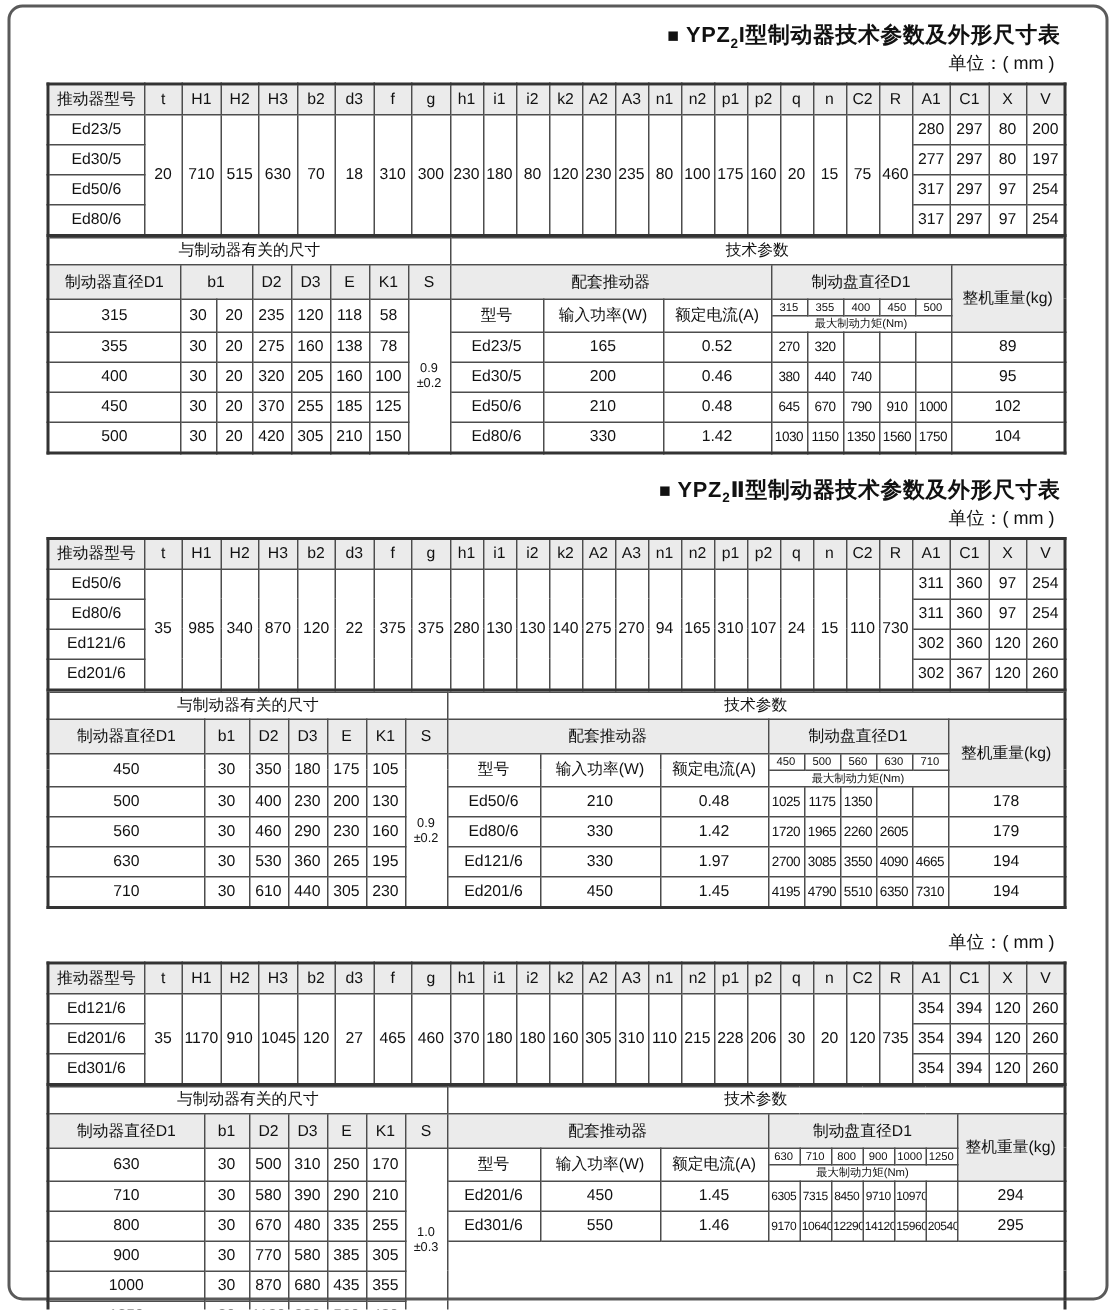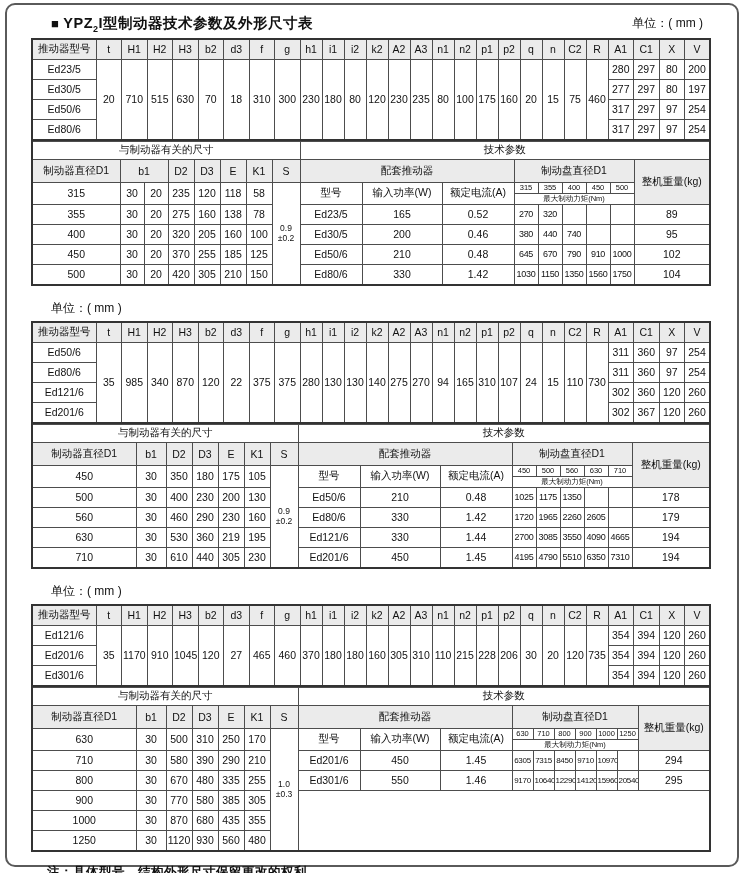--- a/index.html
+++ b/index.html
@@ -9,22 +9,23 @@
     position:relative; overflow:hidden;
   }
   .frame {
     position:absolute; inset:3px 5px 6px 5px;
     border:2px solid #5a5a5a; border-radius:10px;
     pointer-events:none;
   }
   .content { position:absolute; left:31px; top:12px; width:678px; }
   section { margin-bottom:12px; }
   .sec-head {
-    display:flex; justify-content:space-between; align-items:center;
+    display:flex; justify-content:space-between; align-items:flex-end;
     padding:2px 2px 4px 20px;
+    flex-direction:column;
   }
   .sec-title { font-weight:bold; font-size:14.5px; letter-spacing:0.5px; }
   .sec-title sub { font-size:9px; }
   .bullet { margin-right:4px; font-size:13px; }
   .unit { font-size:12px; padding-right:4px; }
   table { border-collapse:collapse; table-layout:fixed; width:678px; }
   td,th {
     border:1px solid #4d4d4d; text-align:center; vertical-align:middle;
     font-size:10.5px; font-weight:normal; padding:0 1px; height:19px;
     overflow:hidden; white-space:nowrap;
@@ -299,20 +300,23 @@
             <td class="tq">1560</td>
             <td class="tq">1750</td>
             <td>104</td>
           </tr>
         </tbody>
       </table>
   </section>
 
   <section>
     <div class="sec-head">
+      <div class="sec-title">
+        <span class="bullet">■</span><span>YPZ</span><sub>2</sub><span>Ⅱ型制动器技术参数及外形尺寸表</span>
+      </div>
       <div class="unit">单位：( mm )</div>
     </div>
     <table class="tbl upper">
         <colgroup>
           <col style="width: 64px;">
           <col style="width: 25.5px;">
           <col style="width: 25.5px;">
           <col style="width: 25.5px;">
           <col style="width: 25.5px;">
           <col style="width: 25.5px;">
@@ -511,25 +515,25 @@
             <td class="tq">2260</td>
             <td class="tq">2605</td>
             <td class="tq"></td>
             <td>179</td>
           </tr>
           <tr>
             <td>630</td>
             <td>30</td>
             <td>530</td>
             <td>360</td>
-            <td>219</td>
+            <td>265</td>
             <td>195</td>
             <td>Ed121/6</td>
             <td>330</td>
-            <td>1.44</td>
+            <td>1.97</td>
             <td class="tq">2700</td>
             <td class="tq">3085</td>
             <td class="tq">3550</td>
             <td class="tq">4090</td>
             <td class="tq">4665</td>
             <td>194</td>
           </tr>
           <tr>
             <td>710</td>
             <td>30</td>

